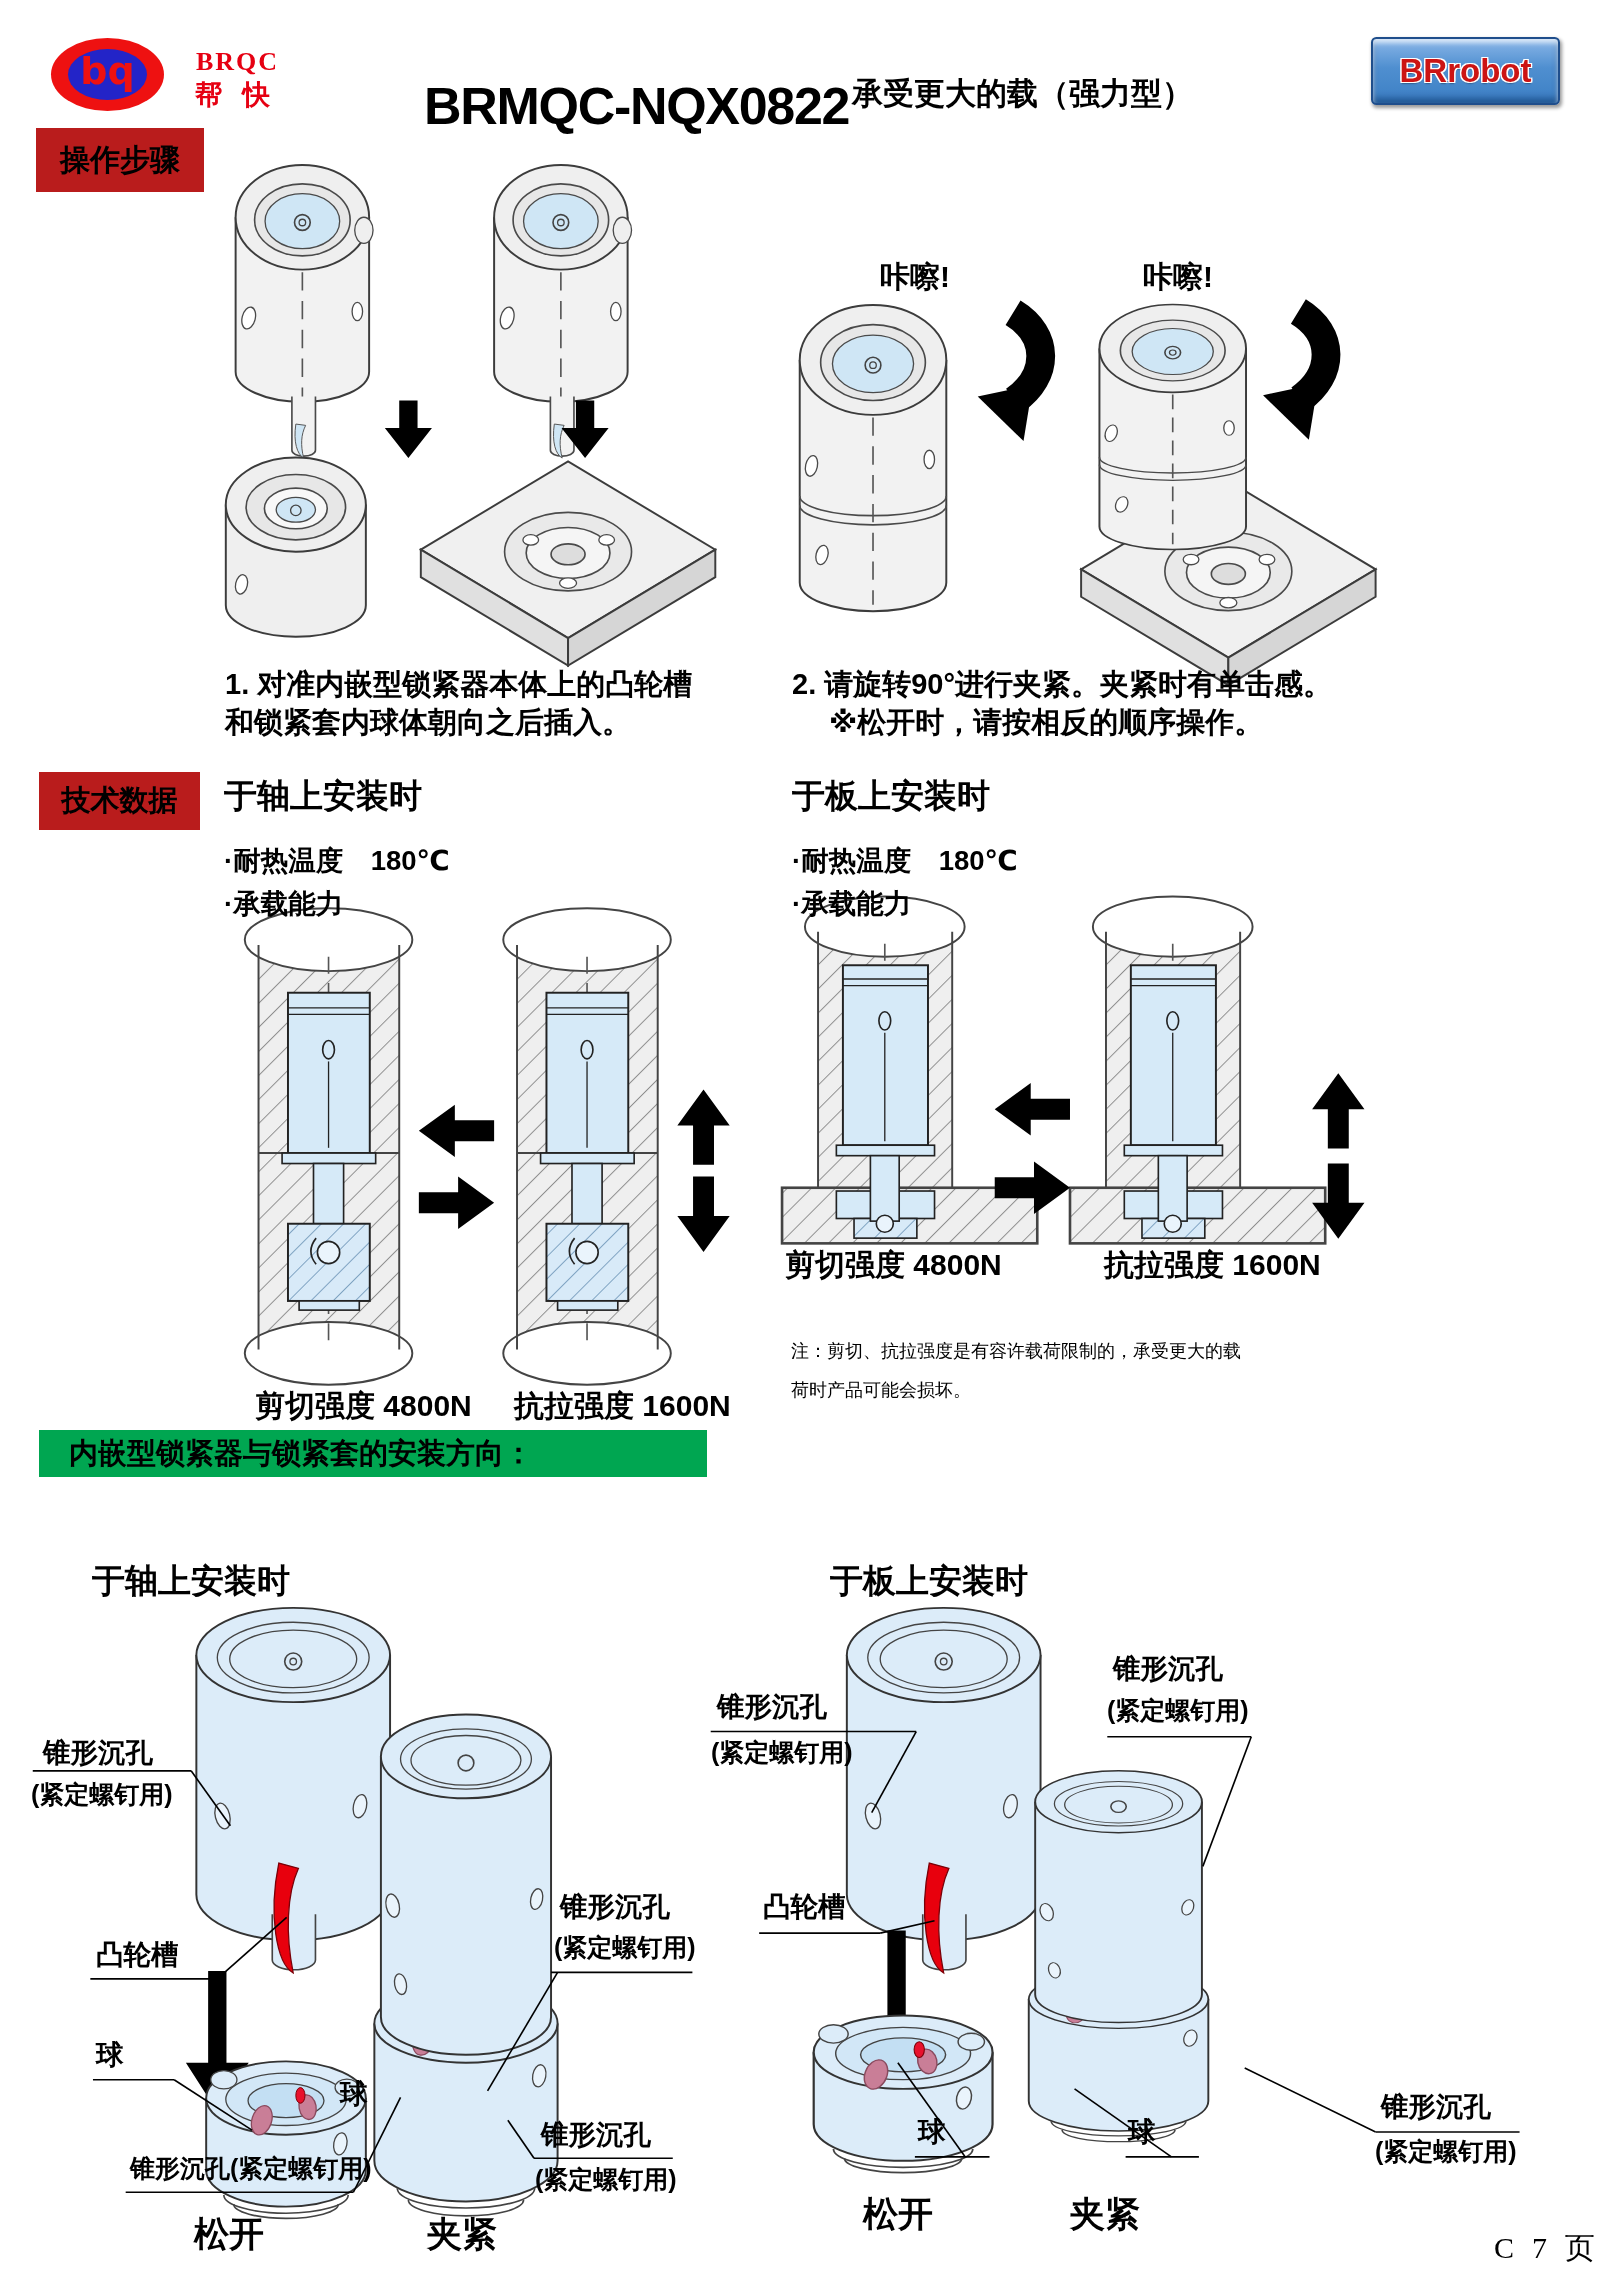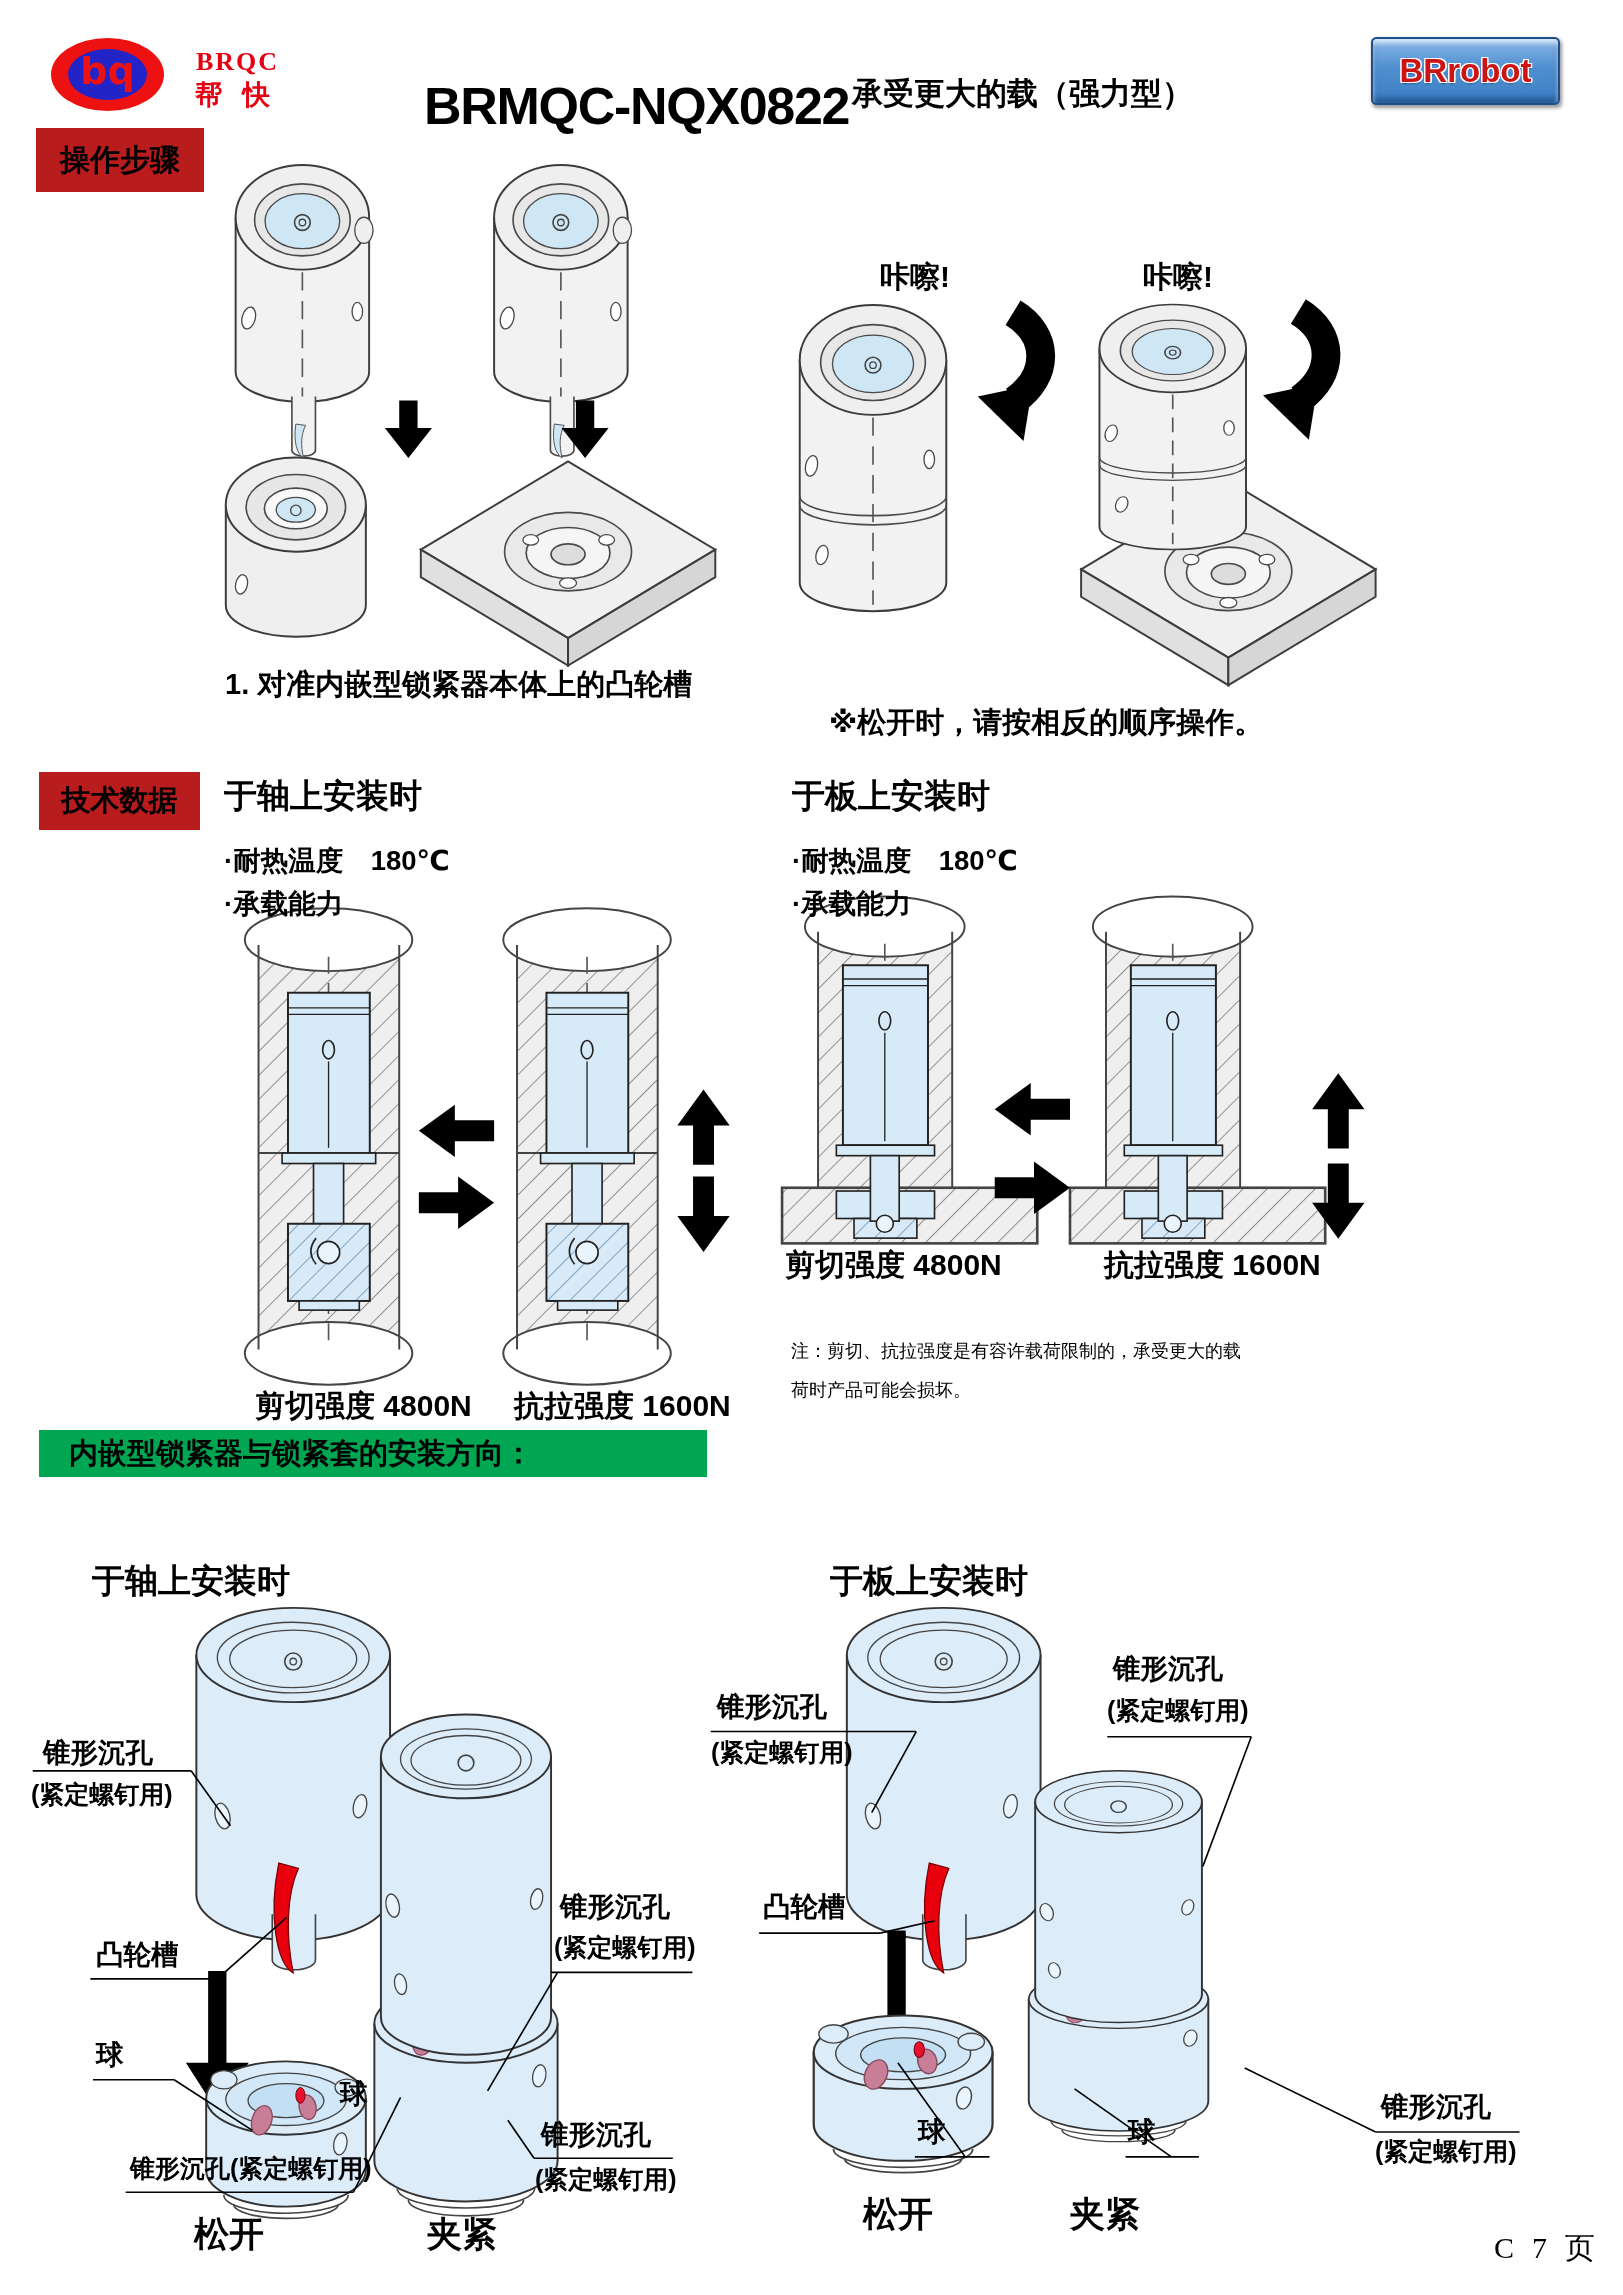--- a/index.html
+++ b/index.html
@@ -303,20 +303,22 @@
   <div class="abs title" style="left:424px;top:60px;z-index:2;margin-top:16px;">BRMQC-NQX0822</div>
   <div class="abs subtitle" style="left:852px;top:73px;z-index:2;">承受更大的载（强力型）</div>
   <div class="abs brrobot" style="left:1371px;top:37px;z-index:2;">
     <span>BRrobot</span>
   </div>
 
   <div class="abs green-box" style="left:36px;top:128px;width:168px;height:64px;font-size:30px;z-index:2;">操作步骤</div>
   <div class="abs click" style="left:880px;top:257px;z-index:2;">咔嚓!</div>
   <div class="abs click" style="left:1143px;top:257px;z-index:2;">咔嚓!</div>
   <div class="abs step" style="left:225px;top:665px;z-index:2;">1. 对准内嵌型锁紧器本体上的凸轮槽</div>
+  <div class="abs step" style="left:225px;top:703px;z-index:2;">和锁紧套内球体朝向之后插入。</div>
+  <div class="abs step" style="left:792px;top:665px;z-index:2;">2. 请旋转90°进行夹紧。夹紧时有单击感。</div>
   <div class="abs step" style="left:829px;top:703px;z-index:2;">※松开时，请按相反的顺序操作。</div>
 
   <div class="abs green-box" style="left:39px;top:772px;width:161px;height:58px;font-size:29px;z-index:2;">技术数据</div>
   <div class="abs h1" style="left:224px;top:774px;z-index:2;">于轴上安装时</div>
   <div class="abs h1" style="left:792px;top:774px;z-index:2;">于板上安装时</div>
   <div class="abs bullet" style="left:224px;top:833px;z-index:2;">·耐热温度　180℃</div>
   <div class="abs bullet" style="left:224px;top:876px;z-index:2;">·承载能力</div>
   <div class="abs bullet" style="left:792px;top:833px;z-index:2;">·耐热温度　180℃</div>
   <div class="abs bullet" style="left:792px;top:876px;z-index:2;">·承载能力</div>
   <div class="abs strength" style="left:785px;top:1245px;z-index:2;">剪切强度 4800N</div>

